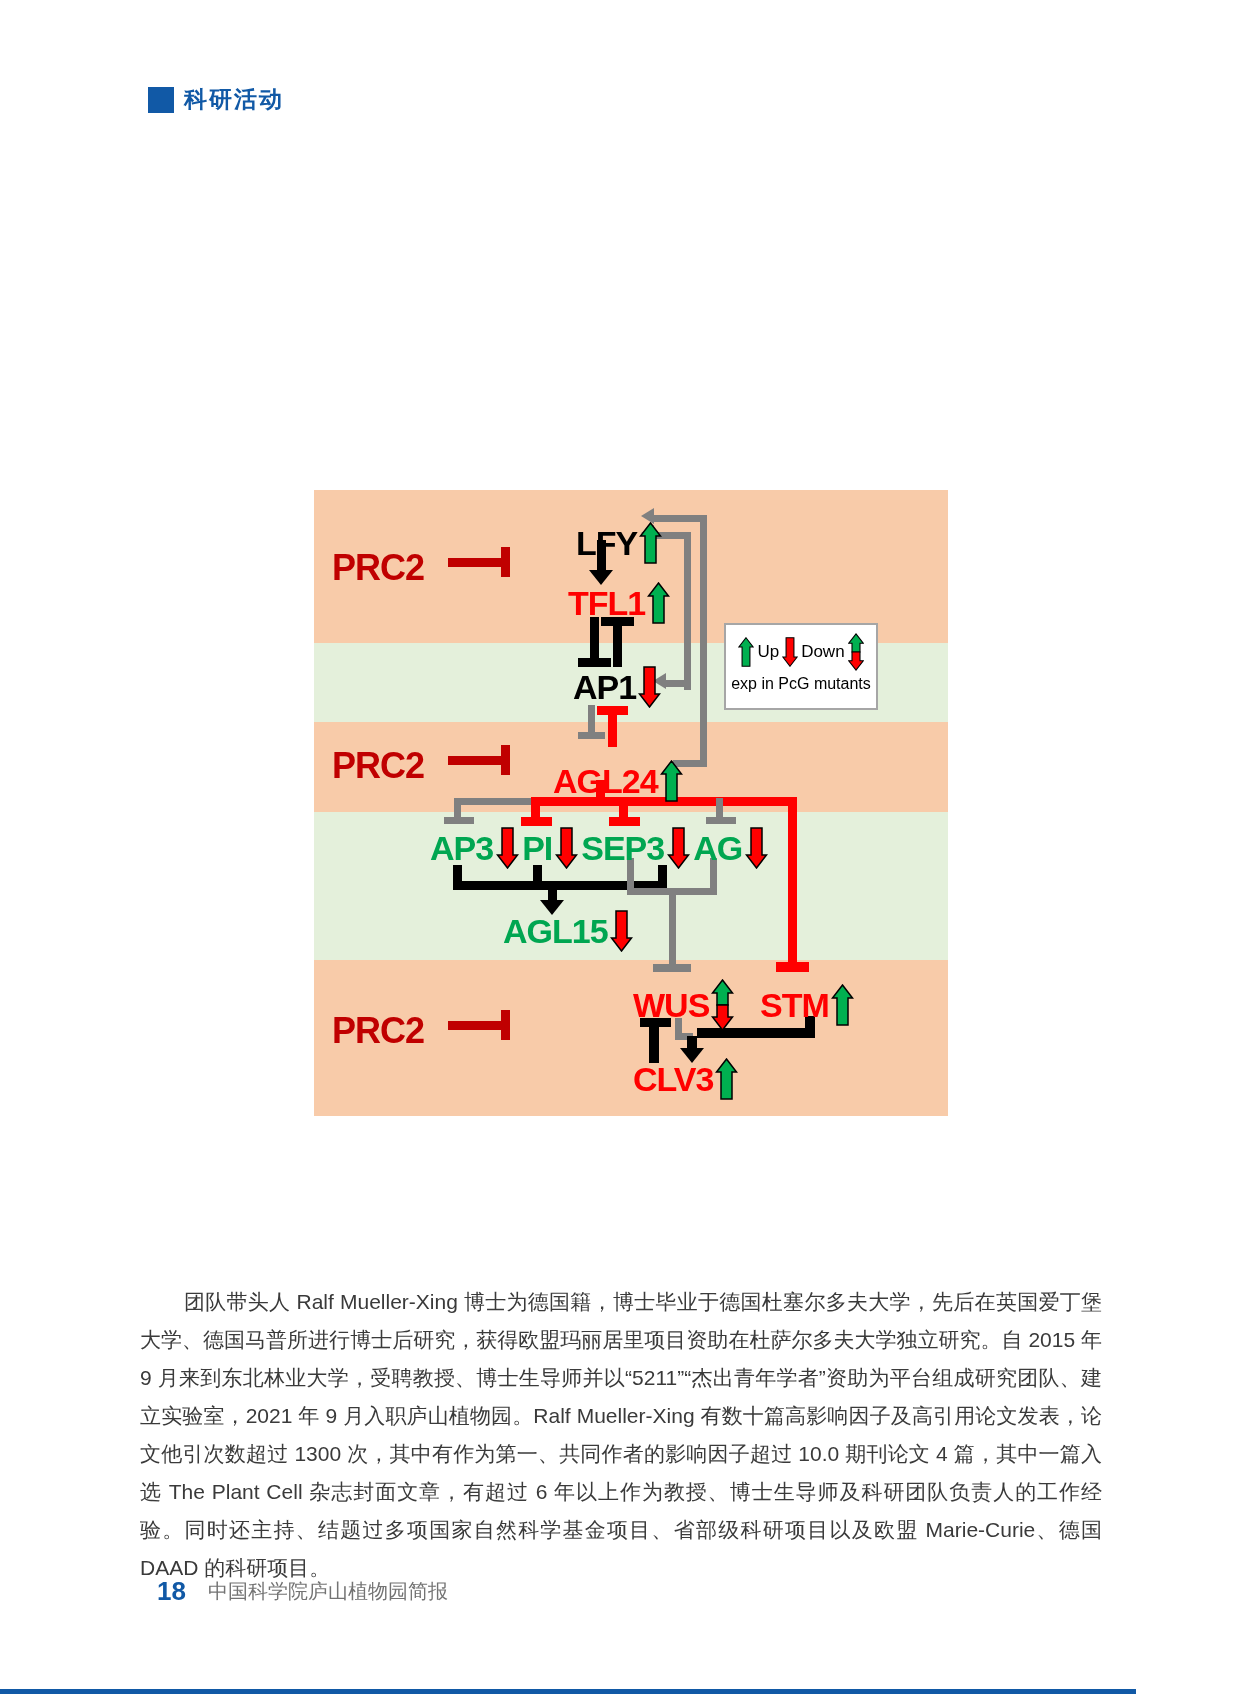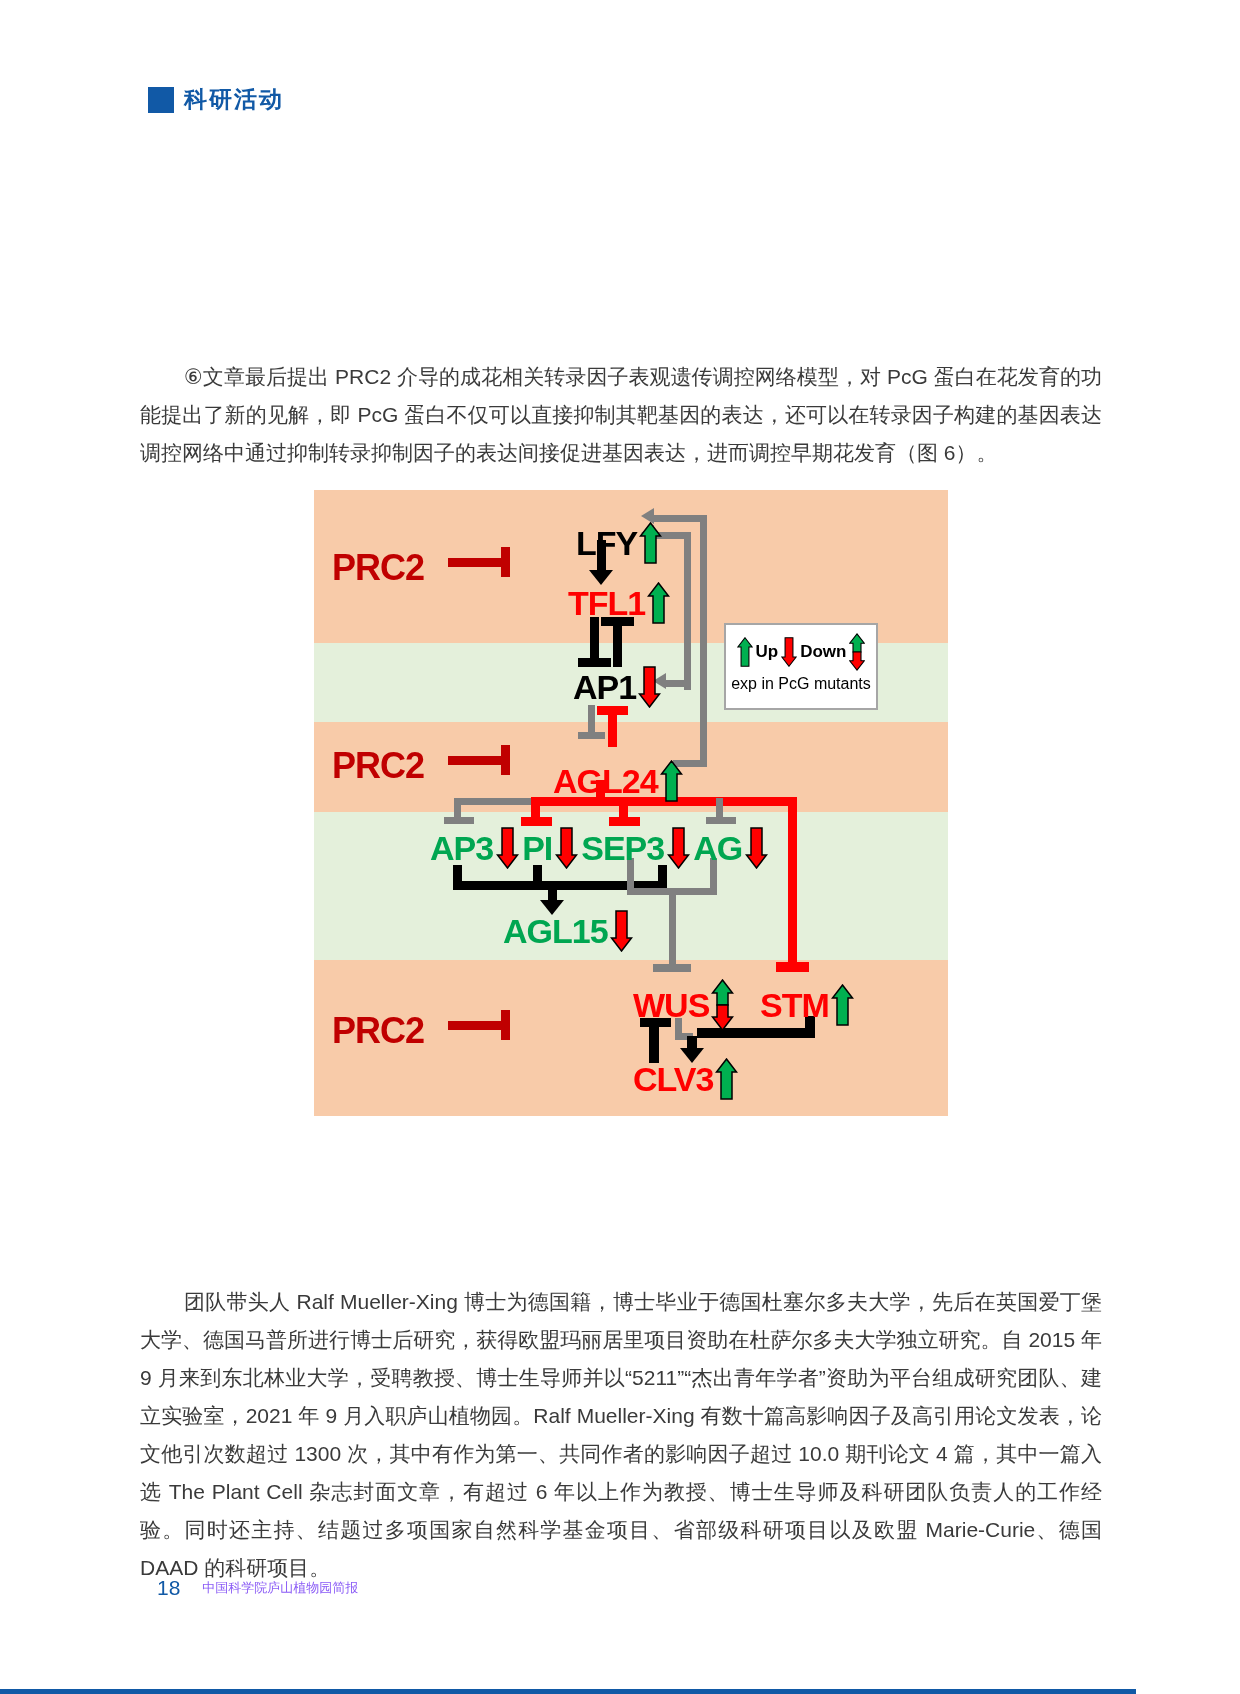--- a/index.html
+++ b/index.html
@@ -29,39 +29,38 @@
   .tri-l{width:0;height:0;border-top:8px solid transparent;border-bottom:8px solid transparent;
          border-right:13px solid var(--gray);position:absolute}
   .lgd{position:absolute;left:410px;width:154px;background:#fff;border:2px solid var(--legend-border);
        box-sizing:border-box;text-align:center}
   #lgd1{top:10px;height:116px}
   #lgd2{top:133px;height:87px}
   #lgd1 .l1{margin-top:9px;font-weight:bold;font-size:17px;color:var(--green-text)}
   #lgd1 .l2{margin-top:8px;font-weight:bold;font-size:17px;color:var(--red)}
   #lgd1 .l3{margin-top:3px;font-size:17px;color:#000}
   #lgd2 .row{display:flex;align-items:center;justify-content:center;gap:3px;margin-top:7px;
-             font-size:17px;font-weight:bold;color:#000}
+             font-size:17px;font-weight:normal;color:#000}
   #lgd2 .exp{margin-top:3px;font-size:16px;color:#000}
   .arr{display:inline-block;line-height:0}
   #ftr{position:absolute;left:157px;top:1576px;display:flex;align-items:center;gap:22px}
-  #ftr .num{font-size:21px;font-weight:normal;color:var(--header-blue)}
-  #ftr .pub{font-size:13px;color:#8b5cf6}
+  #ftr .num{font-size:26px;font-weight:bold;color:var(--header-blue)}
+  #ftr .pub{font-size:20px;color:#737373}
   #btm{position:absolute;left:0;top:1689px;width:1240px;height:5px;background:var(--header-blue)}
 </style>
 </head>
 <body>
 
 <div id="page">
 
   <div id="hdr">
     <div class="sq"></div>
     <div class="lbl">科研活动</div>
   </div>
 
-  <div class="para" id="p1">⑥文章最后提出 PRC2 介导的成花相关转录因子表观遗传调控网络模型，对 PcG 蛋白在花发育的功能提出了新的见解，即 PcG 蛋白不仅可以直接抑制其靶基因的表达，还可以在转录因子构建的基因表达调控网络中通过抑制转录抑制因子的表达间接促进基因表达，进而调控早期花发育（图 6）。</div>
   <div class="para" id="p3">团队带头人 Ralf Mueller-Xing 博士为德国籍，博士毕业于德国杜塞尔多夫大学，先后在英国爱丁堡大学、德国马普所进行博士后研究，获得欧盟玛丽居里项目资助在杜萨尔多夫大学独立研究。自 2015 年 9 月来到东北林业大学，受聘教授、博士生导师并以“5211”“杰出青年学者”资助为平台组成研究团队、建立实验室，2021 年 9 月入职庐山植物园。Ralf Mueller-Xing 有数十篇高影响因子及高引用论文发表，论文他引次数超过 1300 次，其中有作为第一、共同作者的影响因子超过 10.0 期刊论文 4 篇，其中一篇入选 The Plant Cell 杂志封面文章，有超过 6 年以上作为教授、博士生导师及科研团队负责人的工作经验。同时还主持、结题过多项国家自然科学基金项目、省部级科研项目以及欧盟 Marie-Curie、德国 DAAD 的科研项目。</div>
 
   <div id="fig">
 
     <div class="band" style="top:0;height:153px;background:var(--band-salmon)"></div>
     <div class="band" style="top:153px;height:79px;background:var(--band-green)"></div>
     <div class="band" style="top:232px;height:90px;background:var(--band-salmon)"></div>
     <div class="band" style="top:322px;height:148px;background:var(--band-green)"></div>
     <div class="band" style="top:470px;height:156px;background:var(--band-salmon)"></div>
 

